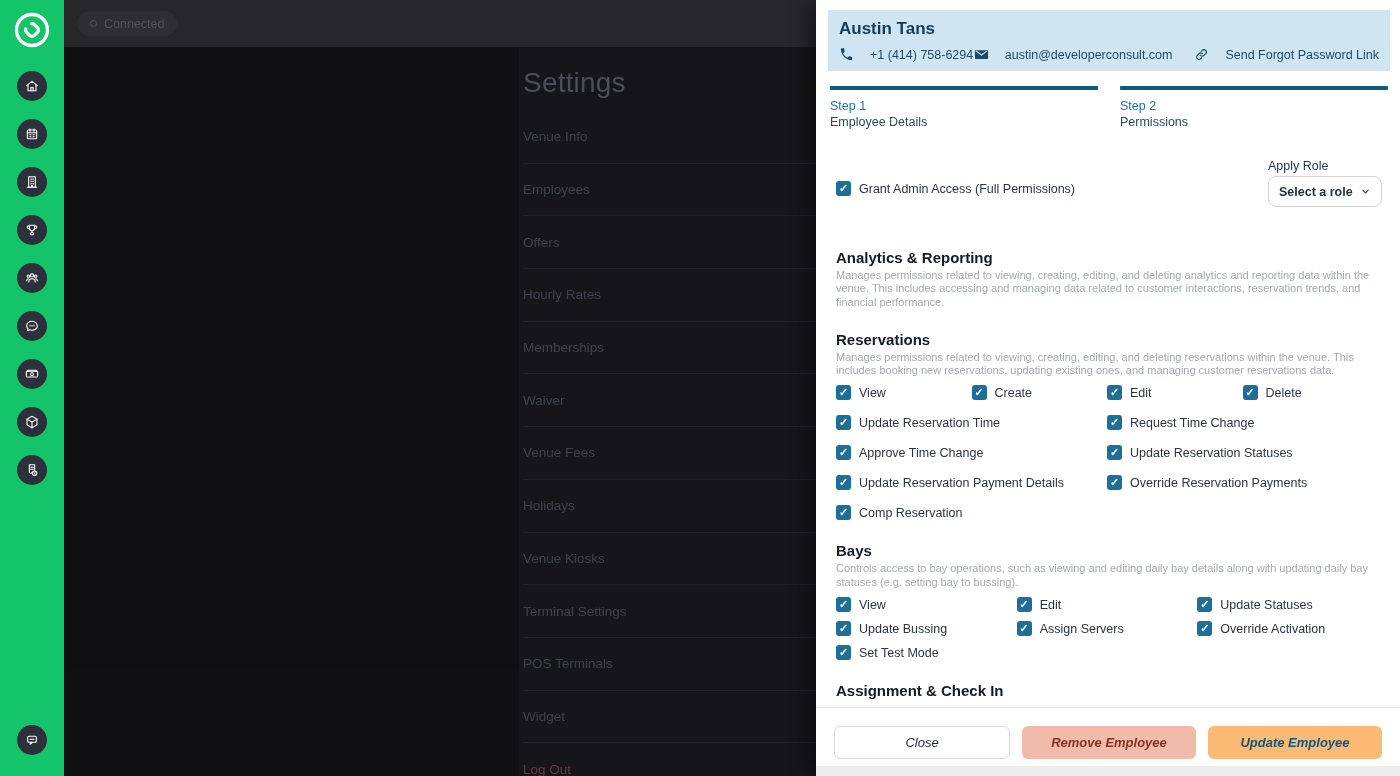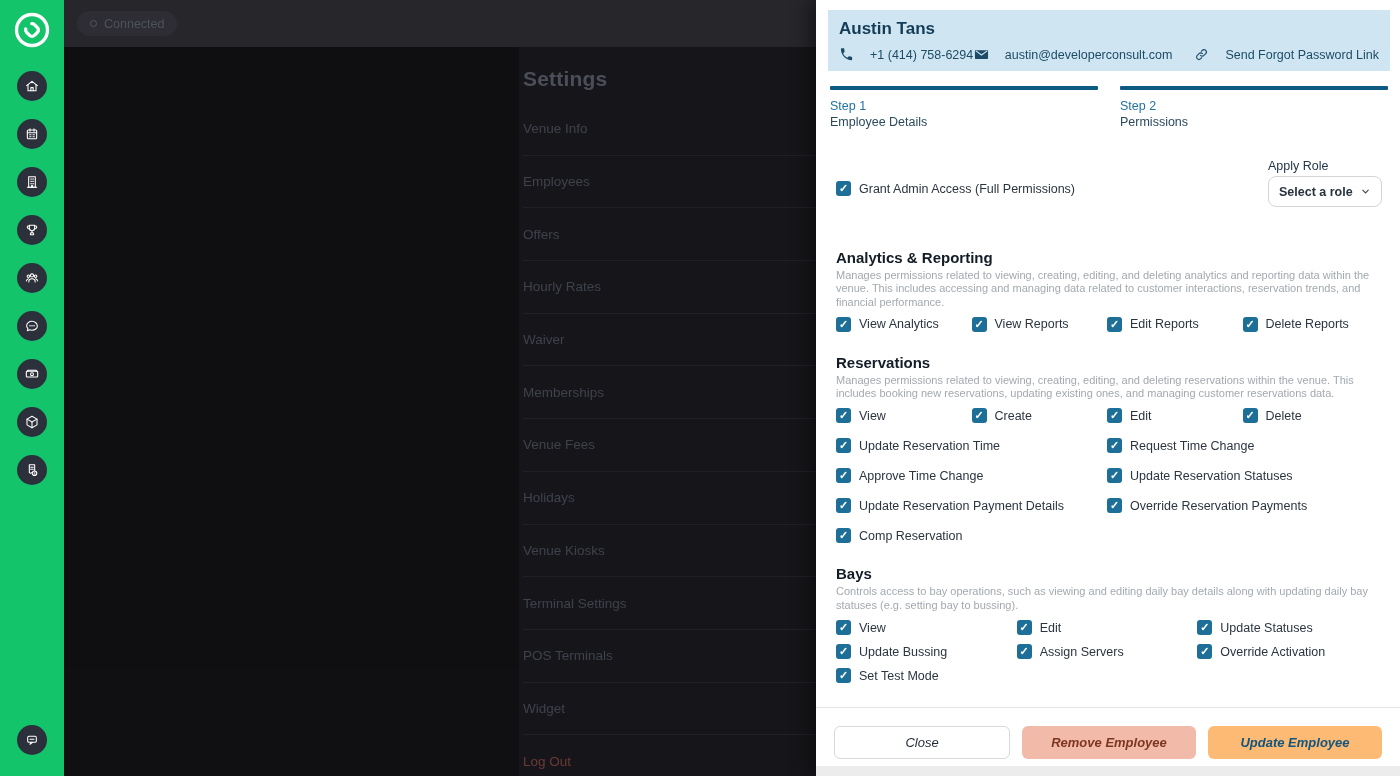--- a/index.html
+++ b/index.html
@@ -18,21 +18,21 @@
   .sidebar .bottom { margin-top:auto; margin-bottom:21px; }
 
   
   .main { position:absolute; left:64px; top:0; width:752px; height:668px; background:#0f0f12; }
   .topbar { position:absolute; left:0; top:0; width:100%; height:47px; background:#26262b; }
   .pill { position:absolute; left:13px; top:11px; height:25px; border-radius:13px; background:#2d2d33;
           display:flex; align-items:center; gap:7px; padding:0 13px; }
   .pill .dot { width:7px; height:7px; border-radius:50%; border:1.5px solid #54575f; }
   .pill span { font-size:12.5px; color:#4e525b; }
   .settings-panel { position:absolute; left:455px; top:47px; width:297px; height:729px; background:#16161a; padding:20px 0 0 4px; }
-  .settings-title { font-size:21px; font-weight:bold; color:#4a4e58; letter-spacing:.2px; }
+  .settings-title { font-size:28px; font-weight:normal; color:#4a4e58; letter-spacing:.2px; }
   .settings-list { margin-top:12px; }
   .settings-row { height:52.7px; display:flex; align-items:center; border-bottom:1px solid #202027;
                   font-size:13.5px; color:#3e424b; cursor:pointer; }
   .settings-row.logout { color:#6b3a36; border-bottom:none; }
 
   
   .drawer { position:absolute; left:816px; top:0; width:584px; height:776px; background:#ffffff;
             box-shadow:-6px 0 18px rgba(0,0,0,.45); z-index:10; }
   .drawer-content { position:absolute; inset:0; padding:10px 10px 0 12px; overflow:hidden; }
 
@@ -181,22 +181,22 @@
         <span>Connected</span>
       </div>
     </div>
     <div class="settings-panel">
       <div class="settings-title">Settings</div>
       <div class="settings-list" id="settings-list">
           <div class="settings-row">Venue Info</div>
           <div class="settings-row">Employees</div>
           <div class="settings-row">Offers</div>
           <div class="settings-row">Hourly Rates</div>
+          <div class="settings-row">Memberships</div>
           <div class="settings-row">Waiver</div>
-          <div class="settings-row">Memberships</div>
           <div class="settings-row">Venue Fees</div>
           <div class="settings-row">Holidays</div>
           <div class="settings-row">Venue Kiosks</div>
           <div class="settings-row">Terminal Settings</div>
           <div class="settings-row">POS Terminals</div>
           <div class="settings-row">Widget</div>
           <div class="settings-row logout">Log Out</div>
         </div>
     </div>
   </div>
@@ -256,38 +256,20 @@
               <polyline points="6 9 12 15 18 9"></polyline>
             </svg>
           </div>
         </div>
       </div>
 
       <div class="sections" id="perm-sections">
           <div class="perm-section first">
             <div class="sec-title">Analytics &amp; Reporting</div>
             <div class="sec-desc">Manages permissions related to viewing, creating, editing, and deleting analytics and reporting data within the venue. This includes accessing and managing data related to customer interactions, reservation trends, and financial performance.</div>
-            <div class="perm-grid">
-              <label class="cb-item" style="grid-column: span 1;">
-                <span class="cb"></span>
-                <span class="cb-label">View Analytics</span>
-              </label>
-              <label class="cb-item" style="grid-column: span 1;">
-                <span class="cb"></span>
-                <span class="cb-label">View Reports</span>
-              </label>
-              <label class="cb-item" style="grid-column: span 1;">
-                <span class="cb"></span>
-                <span class="cb-label">Edit Reports</span>
-              </label>
-              <label class="cb-item" style="grid-column: span 1;">
-                <span class="cb"></span>
-                <span class="cb-label">Delete Reports</span>
-              </label>
-            </div>
           </div>
           <div class="perm-section">
             <div class="sec-title">Reservations</div>
             <div class="sec-desc">Manages permissions related to viewing, creating, editing, and deleting reservations within the venue. This includes booking new reservations, updating existing ones, and managing customer reservations data.</div>
             <div class="perm-grid">
               <label class="cb-item" style="grid-column: span 1;">
                 <span class="cb"></span>
                 <span class="cb-label">View</span>
               </label>
               <label class="cb-item" style="grid-column: span 1;">

